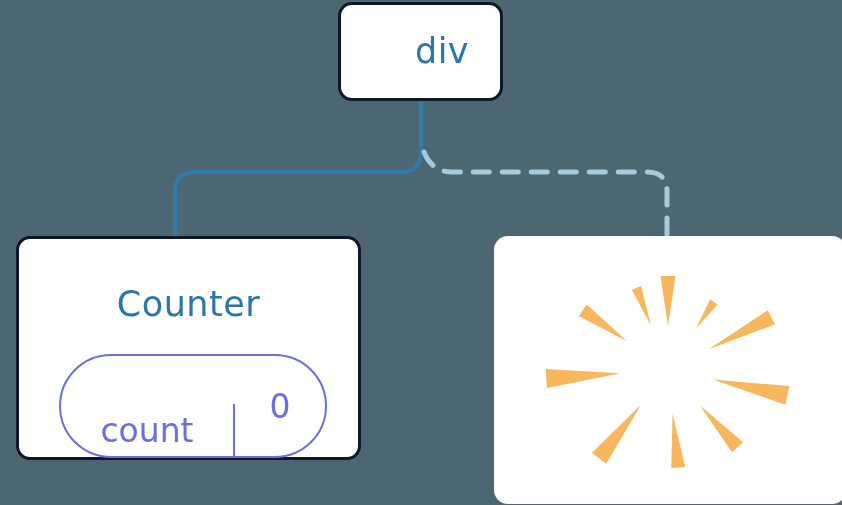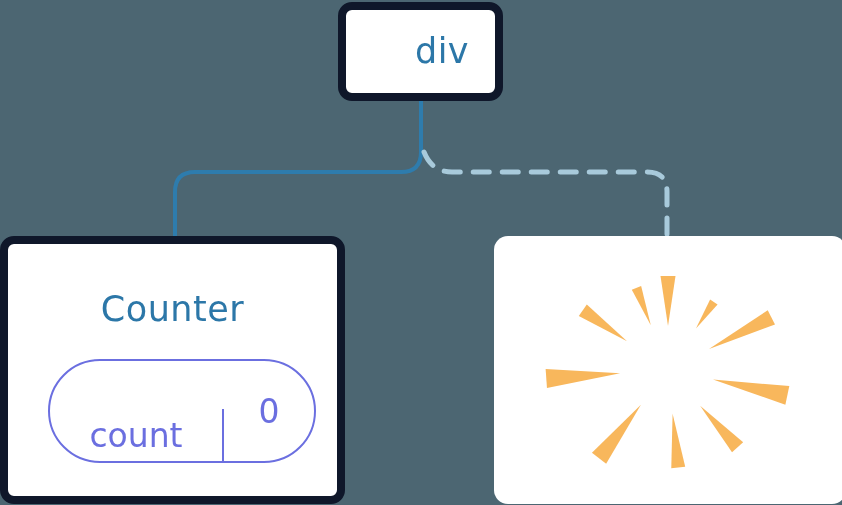--- a/index.html
+++ b/index.html
@@ -27,21 +27,21 @@
   }
 
   
   .node {
     position: absolute;
     background: #ffffff;
     border-radius: 14px;
     box-sizing: border-box;
   }
   .node.bordered {
-    border: 8px solid #0f172a;
+    border: 3px solid #0f172a;
     padding-left: 43px;
   }
 
   
   #node-div {
     left: 338px;
     top: 2px;
     width: 165px;
     height: 99px;
     display: flex;
@@ -51,24 +51,24 @@
   .node-label {
     color: #2c77a8;
     font-size: 35px;
     font-weight: 400;
     letter-spacing: 0.5px;
     line-height: 1;
   }
 
   
   #node-counter {
-    left: 0;
+    left: 16px;
     top: 236px;
     width: 345px;
-    height: 268px;
+    height: 224px;
     border-bottom-left-radius: 14px;
     border-bottom-right-radius: 14px;
   }
   #counter-title {
     position: absolute;
     left: 0;
     right: 0;
     top: 48px;
     text-align: center;
     color: #2c77a8;

